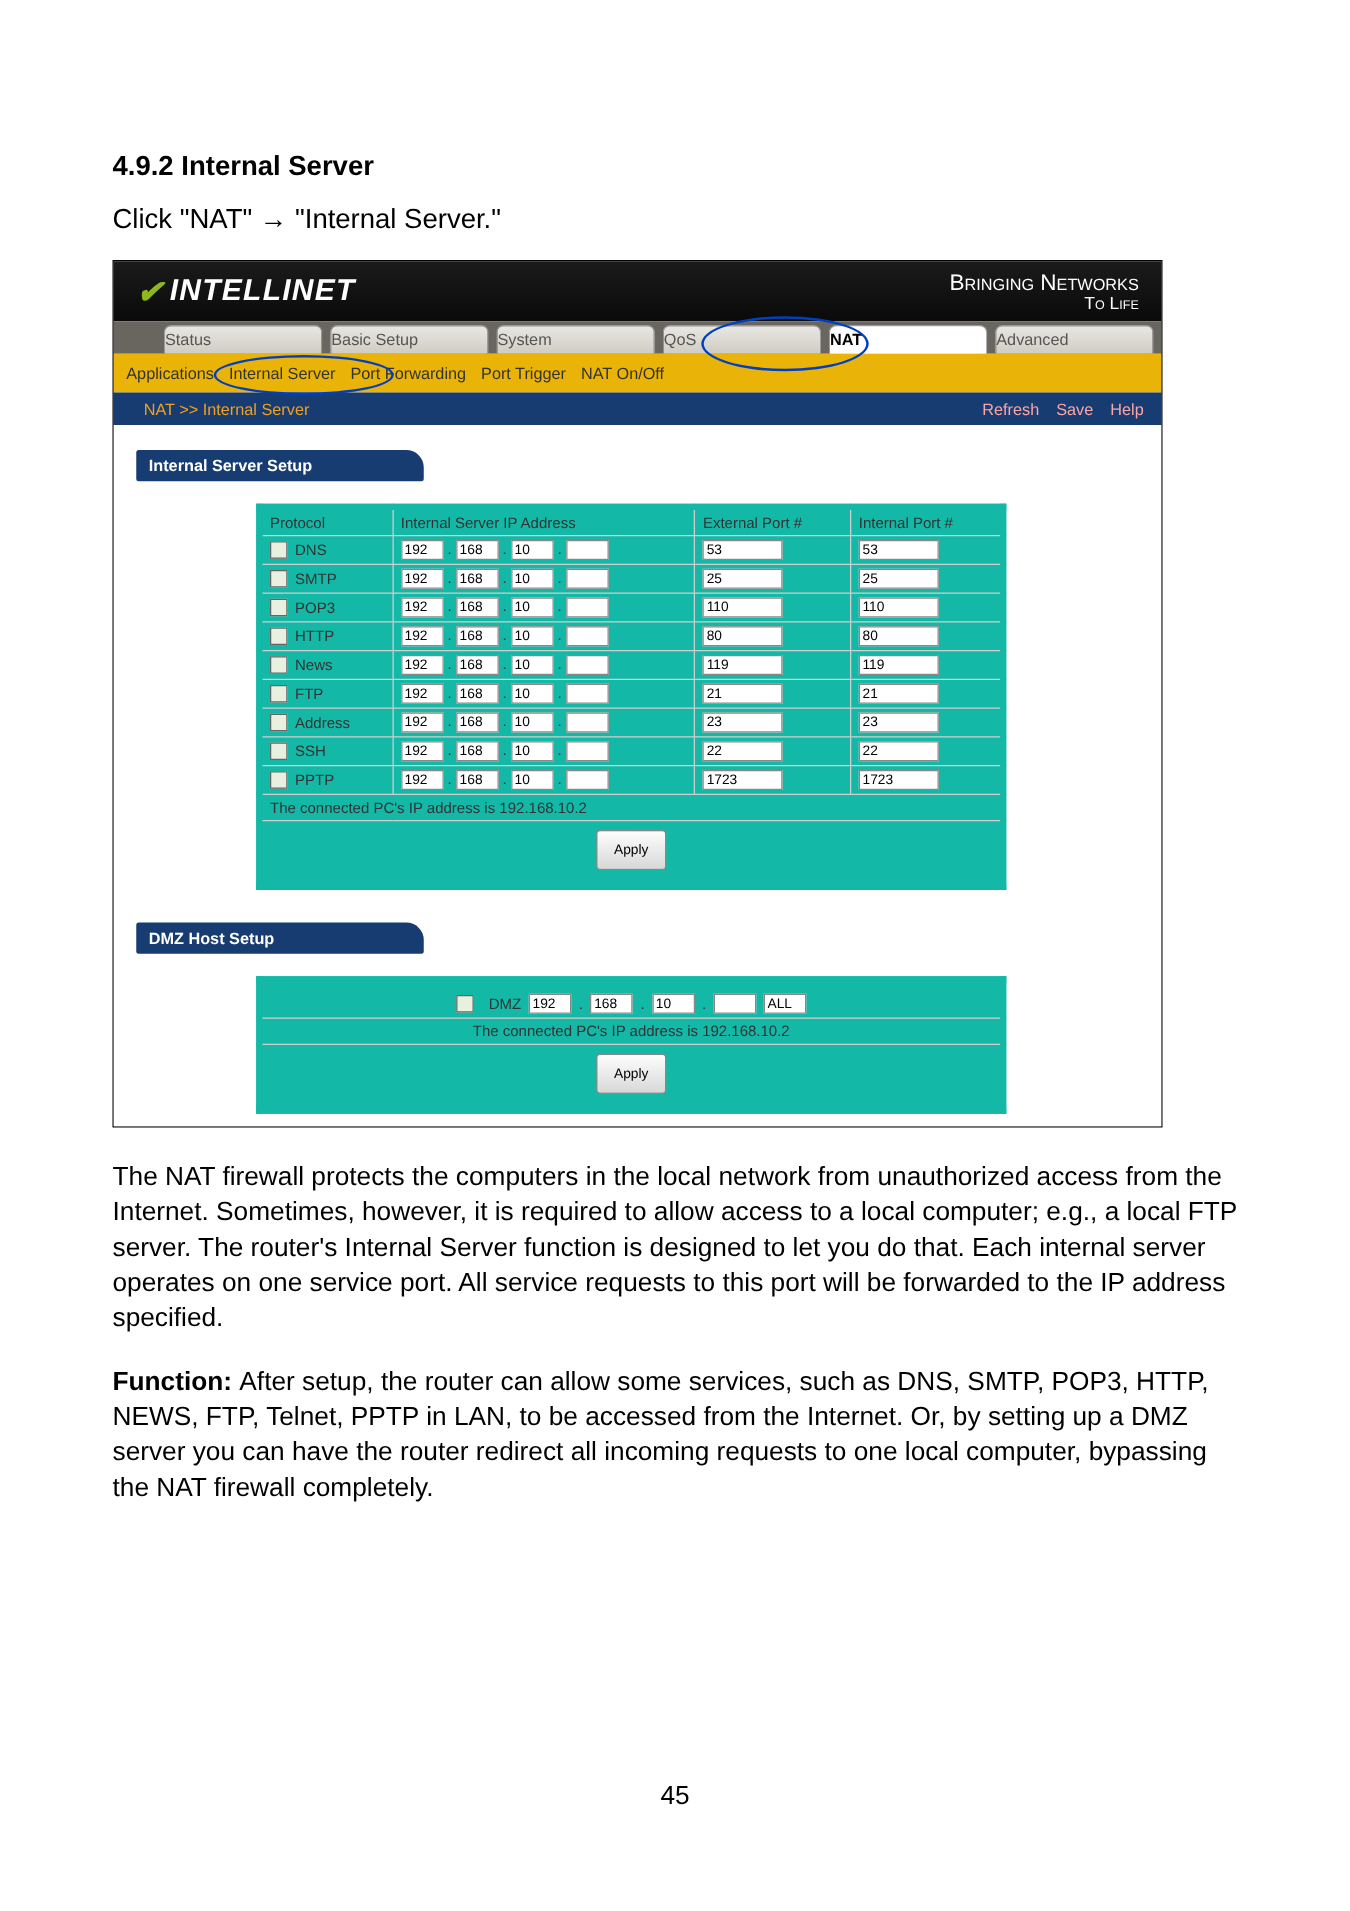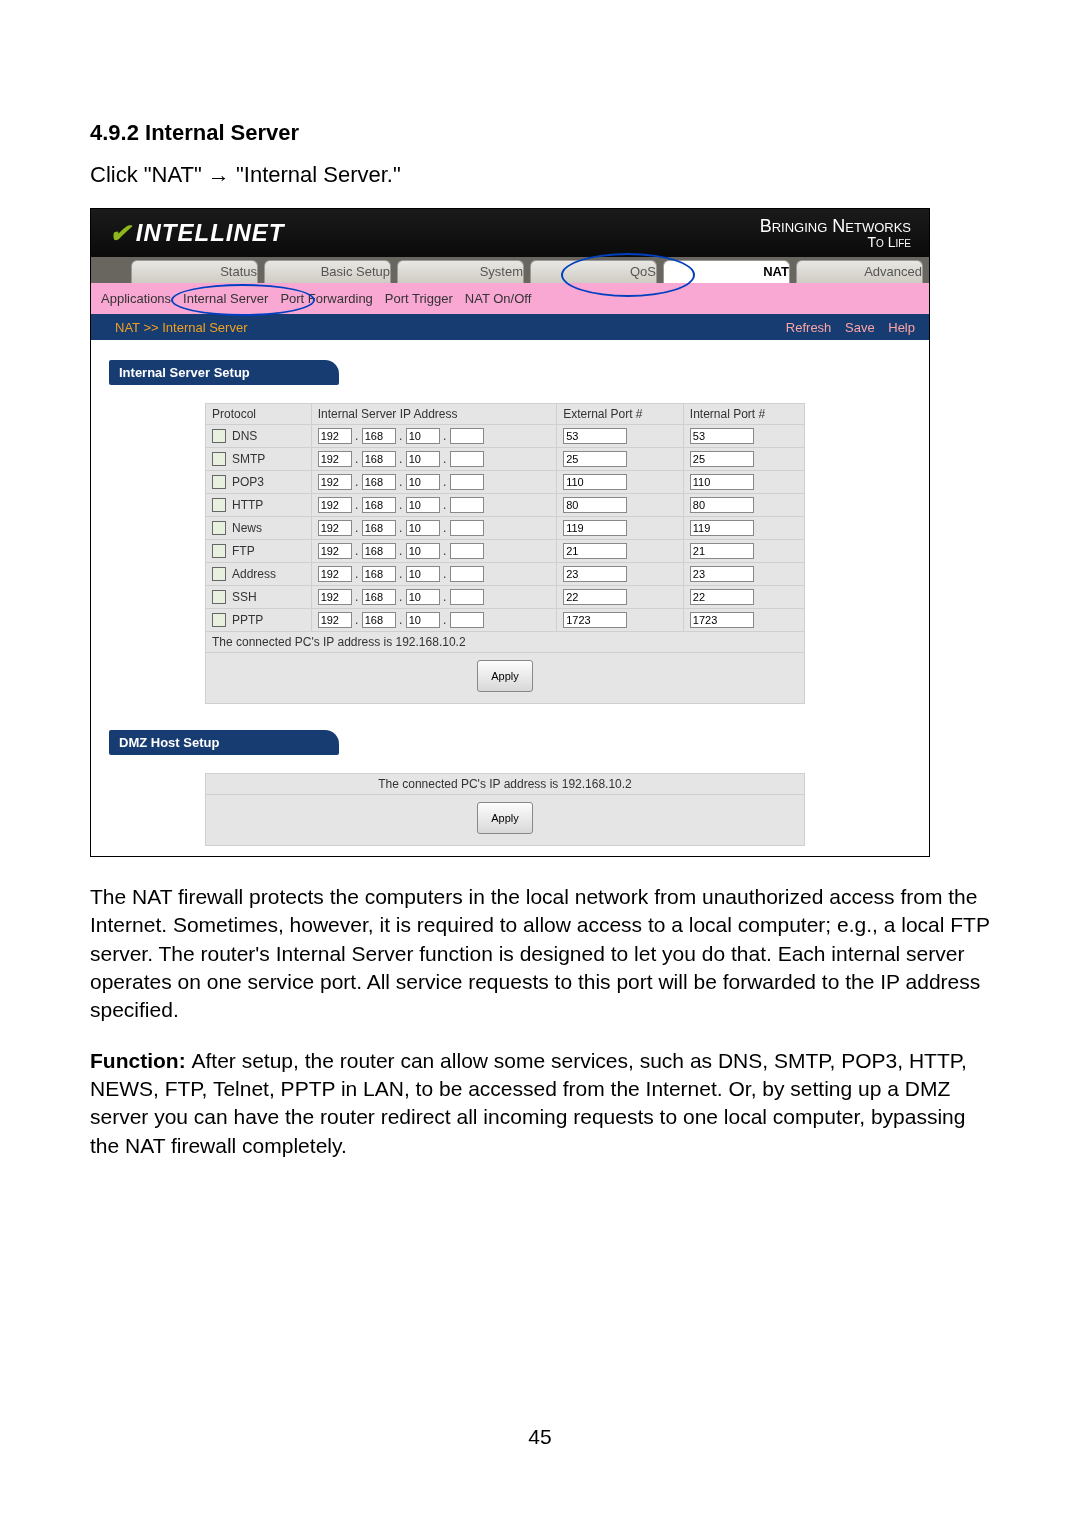--- a/index.html
+++ b/index.html
@@ -6,33 +6,33 @@
   .page{width:1080px;height:1529px;position:relative;margin:0 auto;box-sizing:border-box;padding:120px 90px 0 90px}
   .heading{font-weight:bold;font-size:22px;margin:0 0 16px 0}
   .instr{font-size:22px;margin:0 0 20px 0}
   .screenshot{border:1px solid #000;width:838px;margin:0 0 26px 0;font-size:12px;color:#444}
   .ss-header{height:48px;background:linear-gradient(#1b1b1b,#0a0a0a);display:flex;justify-content:space-between;align-items:center;padding:0 18px;color:#fff}
   .brand{display:flex;align-items:center;gap:4px;font-weight:bold;font-size:24px;letter-spacing:1px;font-style:italic}
   .check{color:#8db71a;font-size:26px;font-weight:bold}
   .tagline{font-variant:small-caps;font-size:18px;text-align:right;line-height:1}
   .tagline .line2{font-size:14px}
   .main-tabs{display:flex;height:26px;background:#68665e;align-items:flex-end;padding:0 0 0 40px}
-  .mtab{width:130px;height:22px;border:1px solid #999;border-bottom:none;border-radius:6px 6px 0 0;margin-right:6px;background:linear-gradient(#e8e7e3,#cfccc3);text-align:right;font-size:13px;line-height:22px;color:#555}
+  .mtab{width:130px;height:22px;border:1px solid #999;border-bottom:none;border-radius:6px 6px 0 0;margin-right:6px;background:linear-gradient(#e8e7e3,#cfccc3);text-align:left;font-size:13px;line-height:22px;color:#555}
   .mtab.active{background:#fff;font-weight:bold;color:#000}
   .circle{position:absolute;border:2px solid #0040c0;border-radius:50%;width:130px;height:40px;margin-left:470px;margin-top:-30px;pointer-events:none}
-  .sub-tabs{display:flex;gap:12px;padding:8px 0 8px 10px;background:#f9a8d4;font-size:13px;color:#333}
+  .sub-tabs{display:flex;gap:12px;padding:8px 0 8px 10px;background:#eab308;font-size:13px;color:#333}
   .sub-tabs span{white-space:nowrap}
   .circle2{position:absolute;border:2px solid #0040c0;border-radius:50%;width:140px;height:28px;margin-left:80px;margin-top:-30px;pointer-events:none}
   .panel{margin:0 0 0 0}
   .panel-head{background:#173c72;color:#fff;display:flex;justify-content:space-between;align-items:center;height:26px;padding:0 14px 0 24px;font-size:13px}
   .panel-head .crumb{color:#f0a020;font-weight:normal}
   .panel-head .btns span{margin-left:10px;color:#fca5a5}
   .panel-body{background:#fff;padding:20px 18px 10px 18px}
   .sec-title{background:#173c72;color:#fff;font-weight:bold;font-size:13px;padding:5px 10px;width:210px;border-radius:2px 14px 2px 2px;margin-bottom:18px}
-  .tbl{border:1px solid #14b8a6;border-collapse:collapse;margin-left:96px;width:600px;background:#e5e5e5}
+  .tbl{border:5px solid #14b8a6;border-collapse:collapse;margin-left:96px;width:600px;background:#14b8a6}
   .tbl th,.tbl td{border:1px solid #cfcfcf;font-size:12px;padding:3px 6px;text-align:left;color:#333;white-space:nowrap}
   .tbl th{font-weight:normal}
   .tbl input[type=text]{width:28px;height:14px;font-size:11px;border:1px solid #888;padding:0 2px}
   .tbl input.port{width:58px}
   .ck{width:12px;height:12px;border:1px solid #666;background:#e8f0e0;display:inline-block;vertical-align:middle;margin-right:6px}
   .footnote{font-size:12px;color:#333;padding:6px 0;text-align:left}
   .apply{display:block;margin:4px auto 8px auto;width:56px;height:32px;background:linear-gradient(#fdfdfd,#d8d8d8);border:1px solid #888;border-radius:3px;font-size:11px}
   .dmz-row{display:flex;align-items:center;justify-content:center;gap:6px;padding-top:6px}
   .dmz-row input[type=text]{width:28px;height:14px;font-size:11px;border:1px solid #888;padding:0 2px}
   .dmz-row .all{width:56px}
@@ -165,20 +165,36 @@
                 </td>
               </tr>
         </tbody>
           </table>
 
         <div style="height:26px"></div>
         <div class="sec-title">DMZ Host Setup</div>
 
         <table class="tbl" style="margin-left:96px;width:600px">
           <tbody>
+              <tr>
+                <td>
+            <div class="dmz-row">
+              <span class="ck"></span>
+              <span>DMZ</span>
+              <input type="text" value="192" style="">
+              <span>.</span>
+              <input type="text" value="168" style="">
+              <span>.</span>
+              <input type="text" value="10" style="">
+              <span>.</span>
+              <input type="text" value="" style="">
+              <input type="text" class="all" readonly="" value="ALL" style="">
+            </div>
+          </td>
+              </tr>
           <tr>
                 <td class="footnote" style="text-align:center">The connected PC's IP address is 192.168.10.2</td>
               </tr>
           <tr>
                 <td style="text-align:center">
                   <button class="apply">Apply</button>
                 </td>
               </tr>
         </tbody>
           </table>

